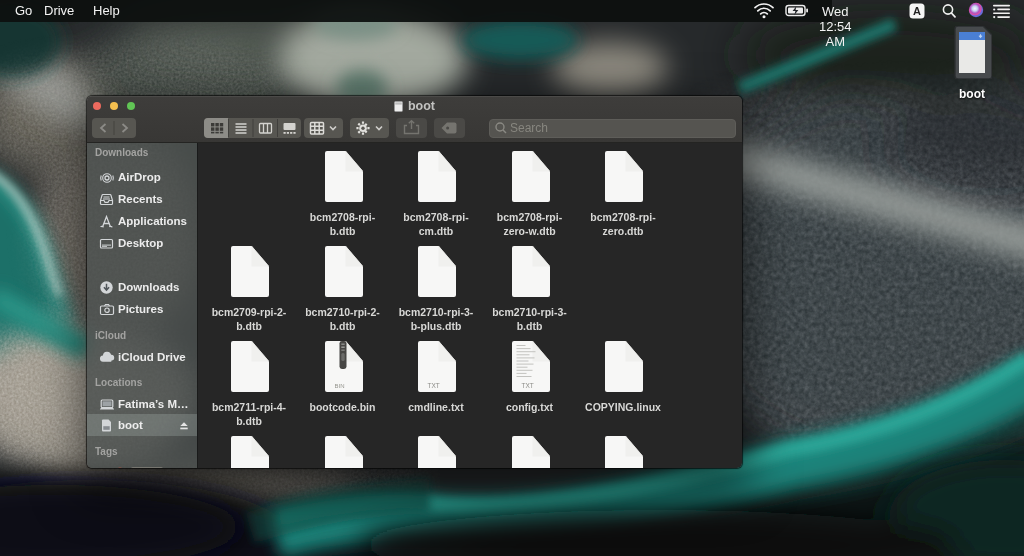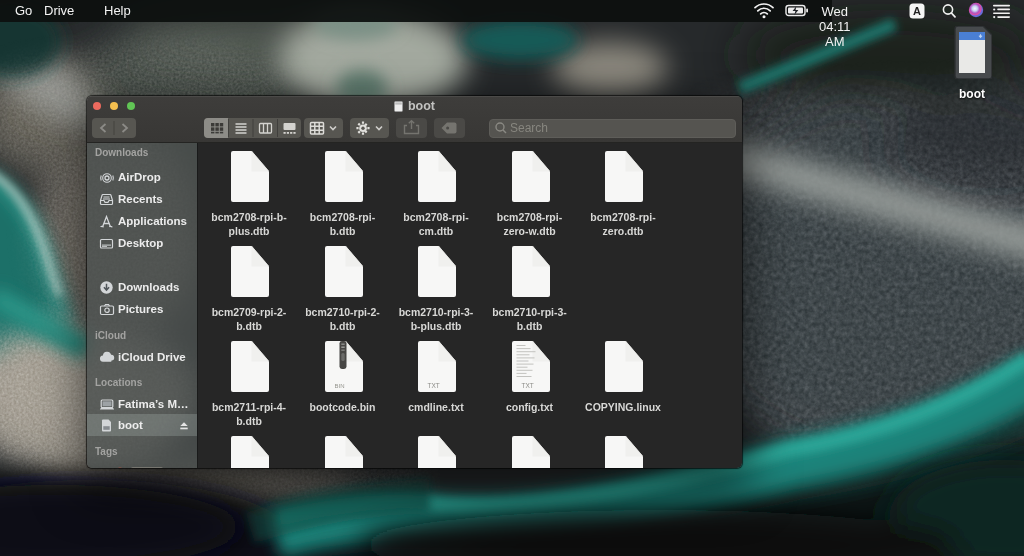--- a/index.html
+++ b/index.html
@@ -165,36 +165,36 @@
  <g filter="url(#b14)">
    <ellipse cx="55" cy="527" rx="185" ry="42" fill="#0c1014"></ellipse>
    <ellipse cx="1005" cy="515" rx="115" ry="55" fill="#102523"></ellipse>
    <ellipse cx="660" cy="545" rx="300" ry="35" fill="#0b100f"></ellipse>
  </g>
 </svg>
 
 <div id="menubar">
   <span class="mi" style="left:15px;">Go</span>
   <span class="mi" style="left:44px;">Drive</span>
-  <span class="mi" style="left:104px;">Help</span>
+  <span class="mi" style="left:93px;">Help</span>
   <svg class="ri" style="left:753px;" width="22" height="22" viewBox="0 0 22 22">
       <g fill="none" stroke="#f2f2f2" stroke-width="1.7" stroke-linecap="round">
         <path d="M2,7.6 C 7,2.8 15,2.8 20,7.6"></path>
         <path d="M4.8,10.8 C 8.3,7.4 13.7,7.4 17.2,10.8"></path>
         <path d="M7.7,13.9 C 9.5,12.2 12.5,12.2 14.3,13.9"></path>
       </g>
       <circle cx="11" cy="16.8" r="1.5" fill="#f2f2f2"></circle>
     </svg>
   <svg class="ri" style="left:785px;" width="24" height="22" viewBox="0 0 24 22">
       <rect x="1" y="5.5" width="19" height="10" rx="2.5" fill="none" stroke="#ececec" stroke-width="1.4"></rect>
       <rect x="3" y="7.5" width="15" height="6" rx="1" fill="#ececec"></rect>
       <path d="M11.3,6.2 L7.6,10.9 h2.8 l-1.2,4.4 4.2,-5.3 h-2.8 z" fill="#23262a"></path>
       <rect x="21.2" y="8.6" width="1.8" height="3.8" rx="0.9" fill="#ececec"></rect>
     </svg>
-  <span class="ri" style="left:819px;top:4px;font-size:13px;">Wed 04:11 AM</span>
+  <span class="ri" style="left:819px;top:4px;font-size:13px;">Wed 12:54 AM</span>
   <svg class="ri" style="left:909px;" width="16" height="22" viewBox="0 0 16 22">
       <rect x="0.5" y="3.5" width="15" height="15" rx="3.5" fill="#f5f5f5"></rect>
       <text x="8" y="15" font-size="11" font-weight="bold" fill="#222" text-anchor="middle" font-family="Liberation Sans">A</text>
     </svg>
   <svg class="ri" style="left:941px;" width="16" height="22" viewBox="0 0 16 22">
       <circle cx="7" cy="9.5" r="4.6" fill="none" stroke="#f0f0f0" stroke-width="1.6"></circle>
       <path d="M10.4,13 L14,16.8" stroke="#f0f0f0" stroke-width="1.8" stroke-linecap="round"></path>
     </svg>
   <svg class="ri" style="left:968px;" width="16" height="22" viewBox="0 0 16 22">
       <defs>
@@ -409,25 +409,20 @@
           <rect x="1.3" y="9.6" width="7.4" height="1.7" fill="#e4e4e4"></rect>
         </svg>
       </div>
     <span class="shead" style="top:303px;">Tags</span>
     <div style="position:absolute;left:0;top:320px;width:110px;height:5px;overflow:hidden;"><svg width="110" height="16" viewBox="0 0 110 16">
           <circle cx="33" cy="9" r="4.5" fill="#b0503c"></circle>
           <rect x="44" y="4" width="32" height="10" rx="2" fill="#76756f"></rect>
         </svg></div>
   </div>
   <div id="content">
-      <div class="cell" style="left:4px;top:8px;"><svg class="ic" width="40" height="51" viewBox="0 0 40 51">
-          <path d="M2,2 a2,2 0 0 1 2,-2 h18.5 L40,20.5 V49 a2,2 0 0 1 -2,2 h-34 a2,2 0 0 1 -2,-2 z" fill="#f7f7f6"></path>
-          <path d="M22.5,0 V20.5 H40 z" fill="#f0f0ee"></path>
-          <path d="M22.5,0 L40,20.5" stroke="#e6e6e3" stroke-width="0.8"></path>
-        </svg><div class="lb">bcm2708-rpi-b-<br>plus.dtb</div></div>
       <div class="cell" style="left:97.5px;top:8px;"><svg class="ic" width="40" height="51" viewBox="0 0 40 51">
           <path d="M2,2 a2,2 0 0 1 2,-2 h18.5 L40,20.5 V49 a2,2 0 0 1 -2,2 h-34 a2,2 0 0 1 -2,-2 z" fill="#f7f7f6"></path>
           <path d="M22.5,0 V20.5 H40 z" fill="#f0f0ee"></path>
           <path d="M22.5,0 L40,20.5" stroke="#e6e6e3" stroke-width="0.8"></path>
         </svg><div class="lb">bcm2708-rpi-<br>b.dtb</div></div>
       <div class="cell" style="left:191px;top:8px;"><svg class="ic" width="40" height="51" viewBox="0 0 40 51">
           <path d="M2,2 a2,2 0 0 1 2,-2 h18.5 L40,20.5 V49 a2,2 0 0 1 -2,2 h-34 a2,2 0 0 1 -2,-2 z" fill="#f7f7f6"></path>
           <path d="M22.5,0 V20.5 H40 z" fill="#f0f0ee"></path>
           <path d="M22.5,0 L40,20.5" stroke="#e6e6e3" stroke-width="0.8"></path>
         </svg><div class="lb">bcm2708-rpi-<br>cm.dtb</div></div>

